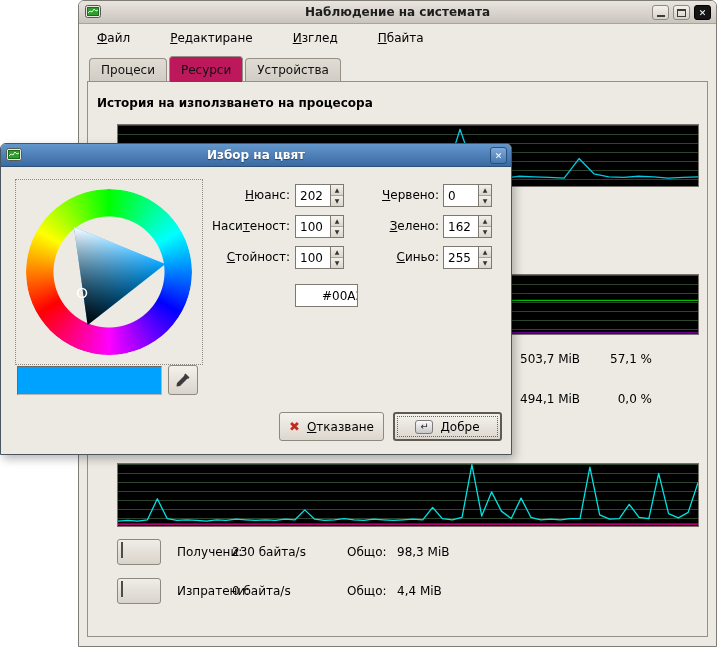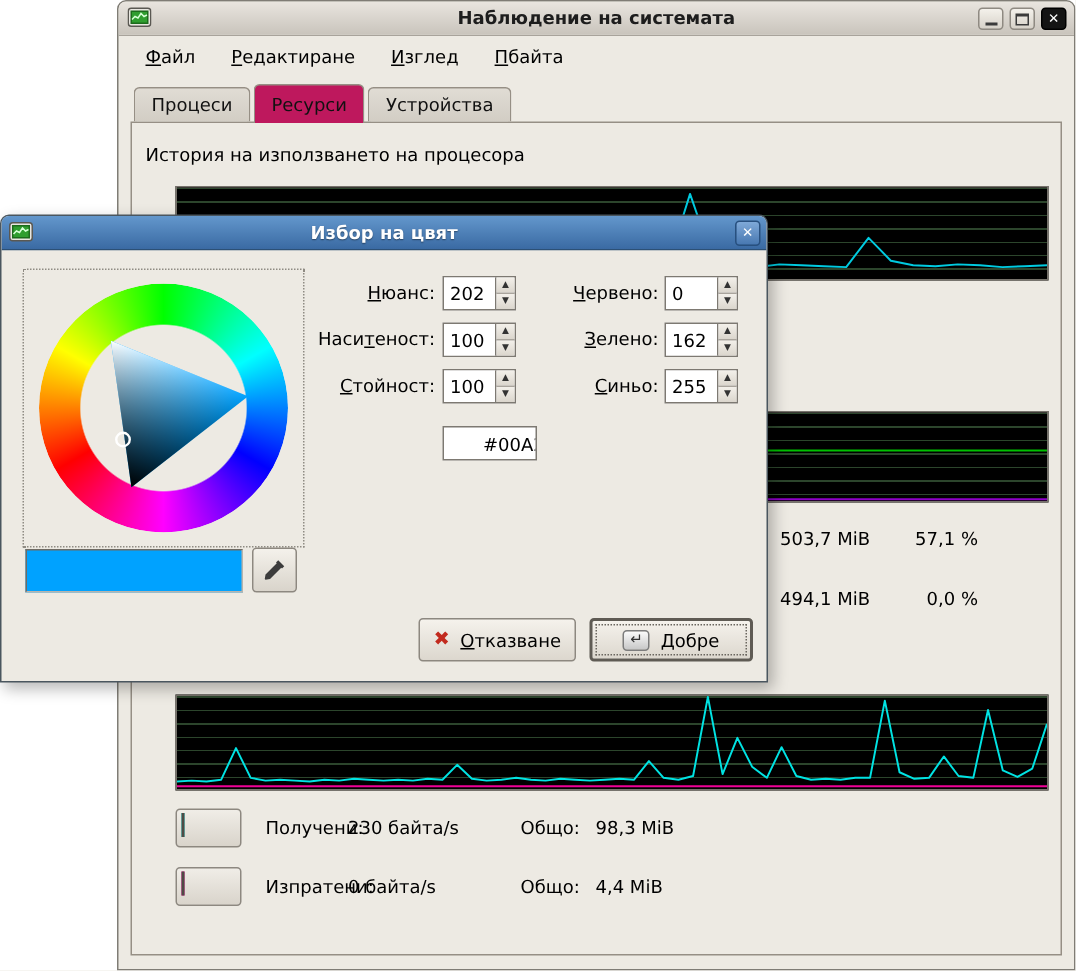--- a/index.html
+++ b/index.html
@@ -32,40 +32,40 @@
     width:17px; height:15px; border:1px solid #8f8a82; border-radius:3px;
     background:linear-gradient(#f4f1eb,#d7d2c9);
     display:flex; align-items:center; justify-content:center;
   }
   .win-btn.close { background:#141414; border-color:#000; color:#fff; font-size:9px; font-weight:bold; }
   .g-min { width:8px; height:2px; background:#3b3b3b; margin-top:7px; }
   .g-max { width:9px; height:8px; border:1px solid #3b3b3b; border-top-width:2px; }
 
   .menubar {
     position:absolute; left:0; top:24px; right:0; height:26px;
-    display:flex; align-items:center; gap:16px; padding-left:14px;
+    display:flex; align-items:center; gap:32px; padding-left:14px;
   }
   .menu-item { padding:2px 4px; cursor:default; }
 
   .notebook { position:absolute; left:8px; top:55px; right:8px; bottom:9px; }
   .tabs { position:relative; height:25px; z-index:2; padding-left:2px; display:flex; }
   .tab {
     height:23px; margin-top:2px; margin-right:2px; padding:4px 11px 0;
     background:linear-gradient(#e0dcd4,#d2cdc4);
     border:1px solid #968f85; border-bottom:none; border-radius:4px 4px 0 0;
     color:#111;
   }
   .tab.active {
     height:26px; margin-top:0; padding-top:6px; background:#be185d; position:relative;
   }
   .panel {
     position:absolute; left:0; top:25px; right:0; bottom:0;
     border:1px solid #968f85; background:#edeae3;
   }
-  .section-heading { position:absolute; left:9px; top:14px; font-weight:normal; }
+  .section-heading { position:absolute; left:9px; top:14px; font-weight:bold; }
 
   .chart {
     position:absolute; left:29px; width:582px;
     background-color:#000; border:1px solid #76726b;
     background-image:repeating-linear-gradient(to bottom,#2c452c 0 1px,transparent 1px 9px);
   }
   .chart svg { position:absolute; left:0; top:0; width:100%; height:100%; display:block; }
   .chart-cpu { top:42px; height:63px; }
   .chart-mem { top:192px; height:61px; }
   .chart-net { top:381px; height:64px; }

